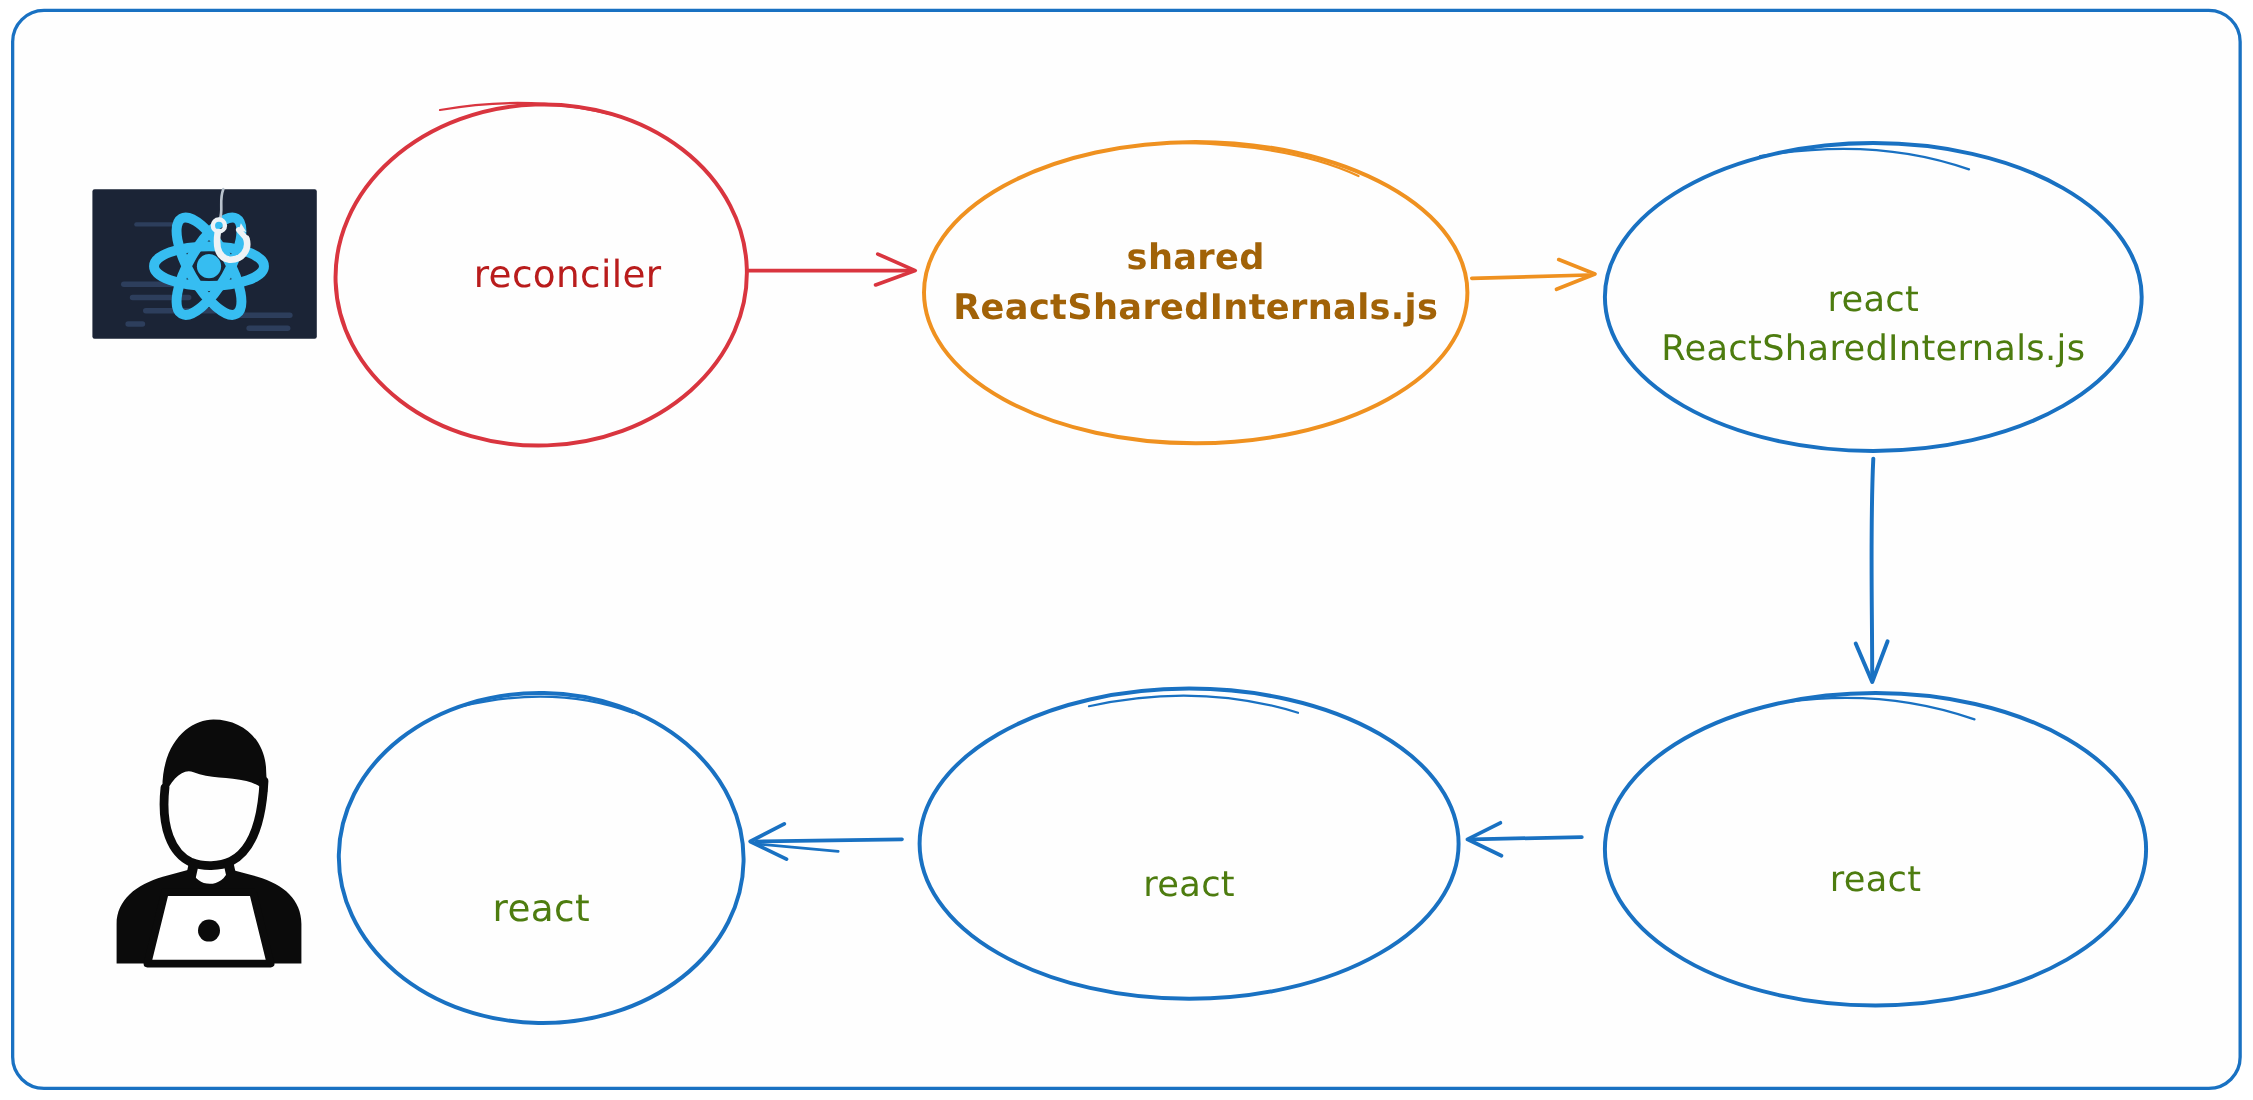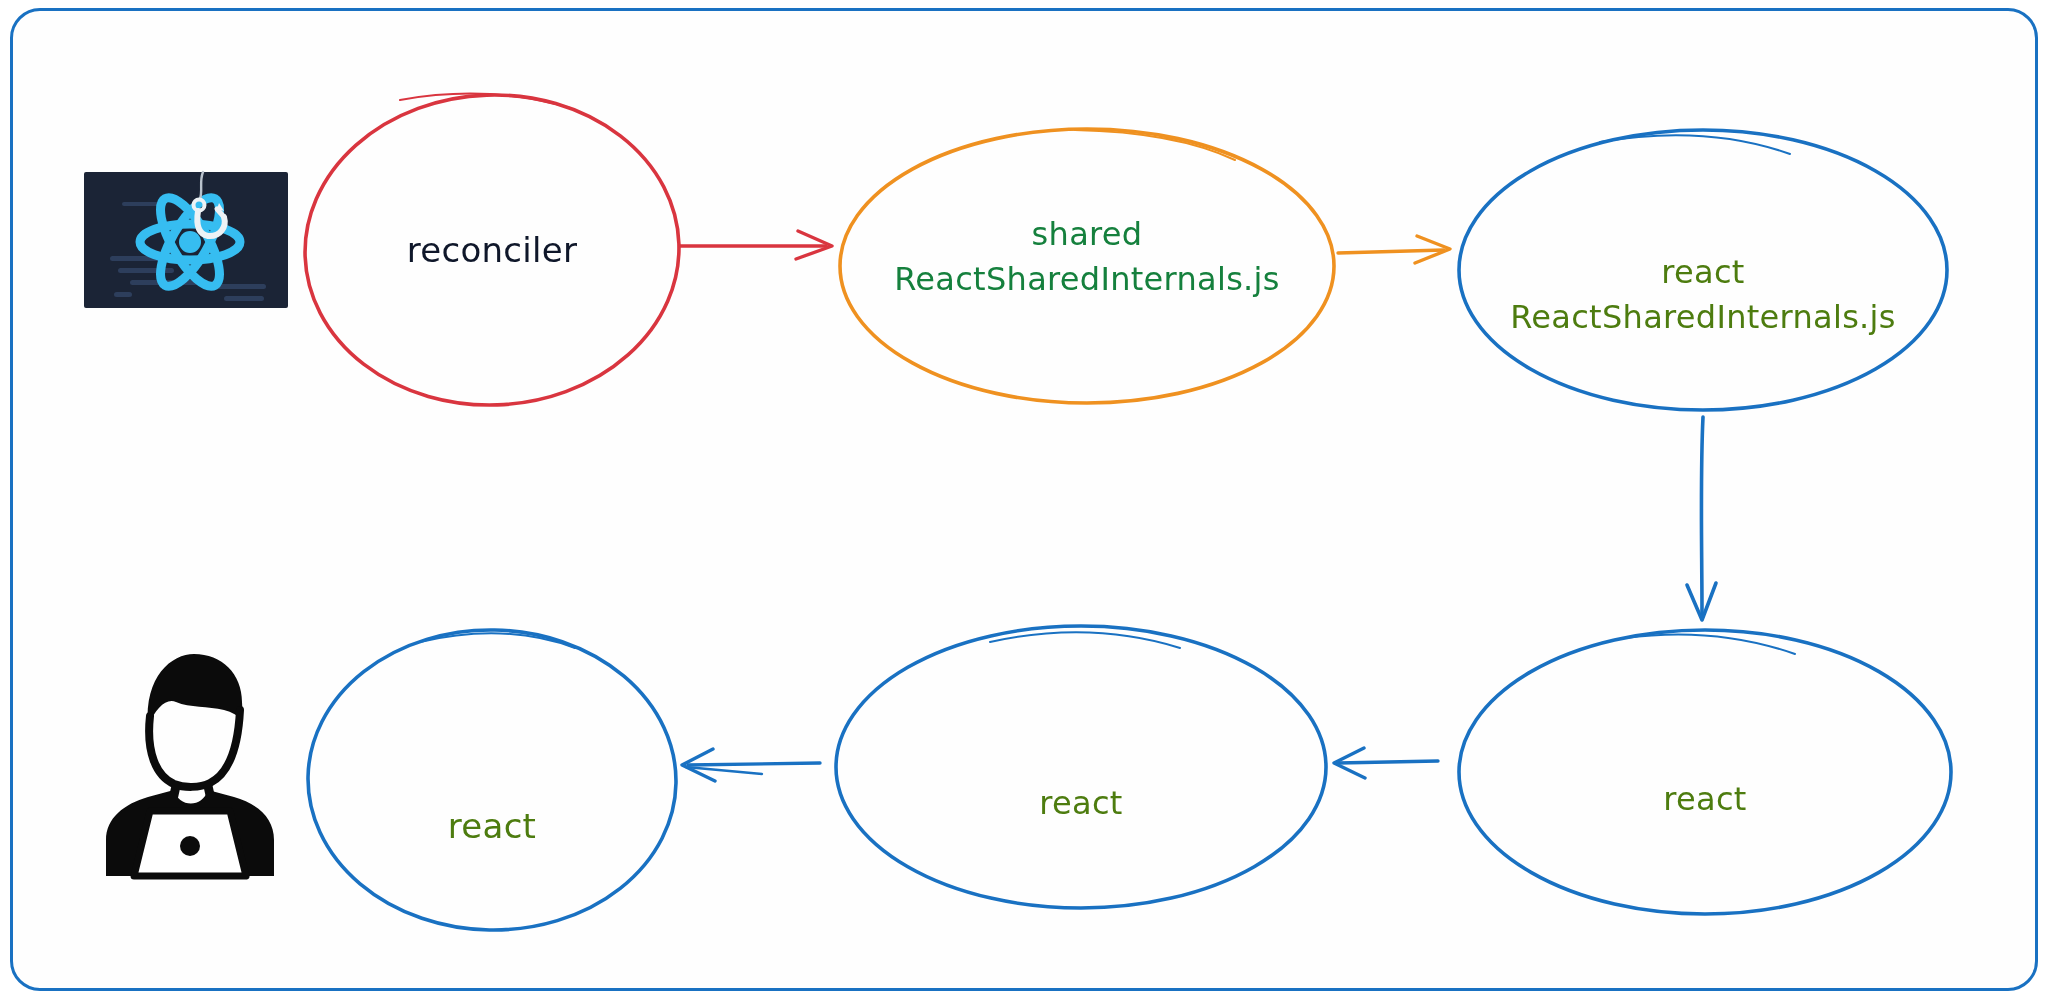--- a/index.html
+++ b/index.html
@@ -4,22 +4,22 @@
 <style>
   html,body{margin:0;padding:0;background:#ffffff;}
   body{width:2048px;height:1000px;position:relative;overflow:hidden;
        font-family:"DejaVu Sans",sans-serif;}
   .frame{position:absolute;left:10px;top:8px;width:2022px;height:977px;
          border:3px solid #1971c2;border-radius:30px;background:#fefefe;}
   .layer{position:absolute;left:0;top:0;width:2048px;height:1000px;}
   .node-label{position:absolute;transform:translate(-50%,-50%);
               text-align:center;font-size:32px;line-height:1.42;
               white-space:nowrap;letter-spacing:.3px;}
-  .c-red{color:#0f172a;}
-  .c-orange{color:#15803d;}
+  .c-red{color:#b91c1c;margin-left:24px;}
+  .c-orange{color:#a16207;font-weight:bold;}
   .c-blue{color:#4d7c0f;margin-top:48px;}
 </style>
 </head>
 <body>
 
 <div class="frame"></div>
 
 <svg class="layer" viewBox="0 0 2048 1000">
 
   <g fill="none" stroke-linecap="round">

